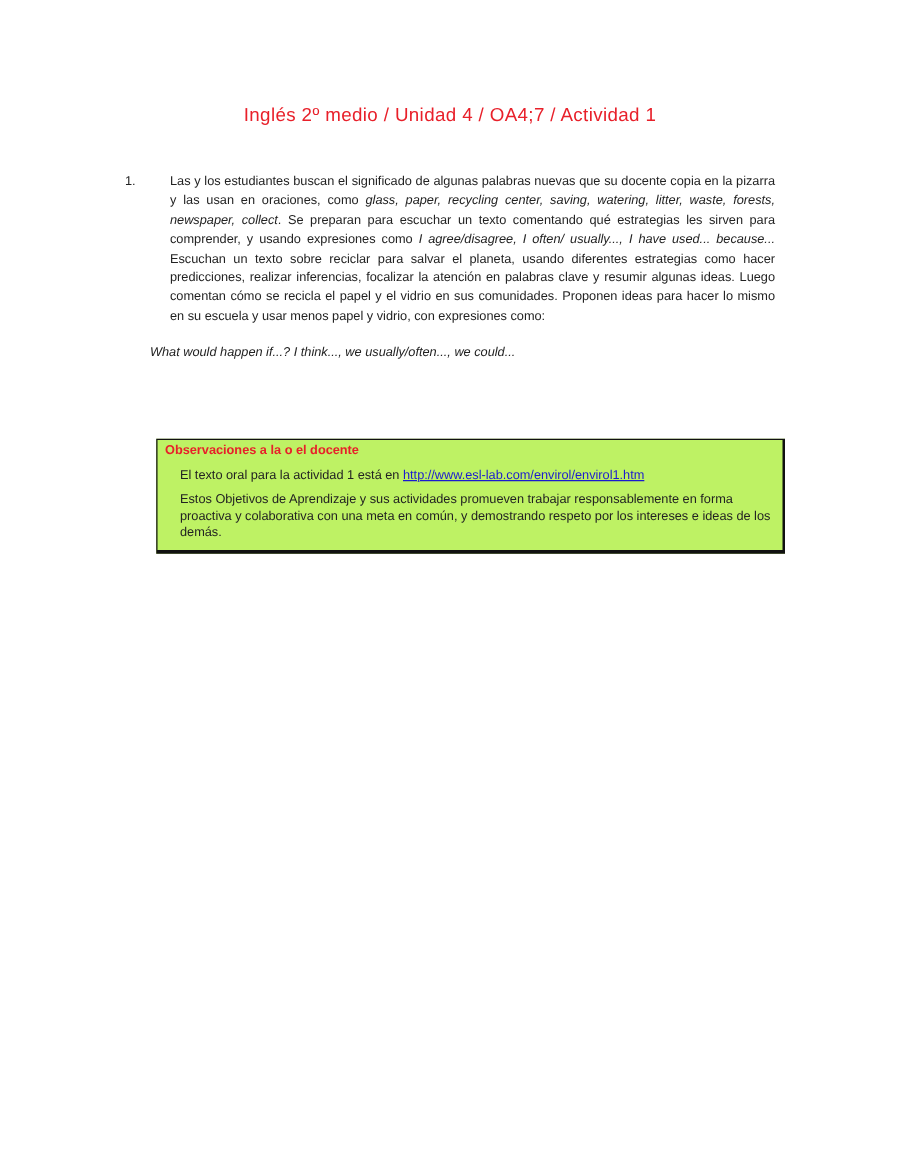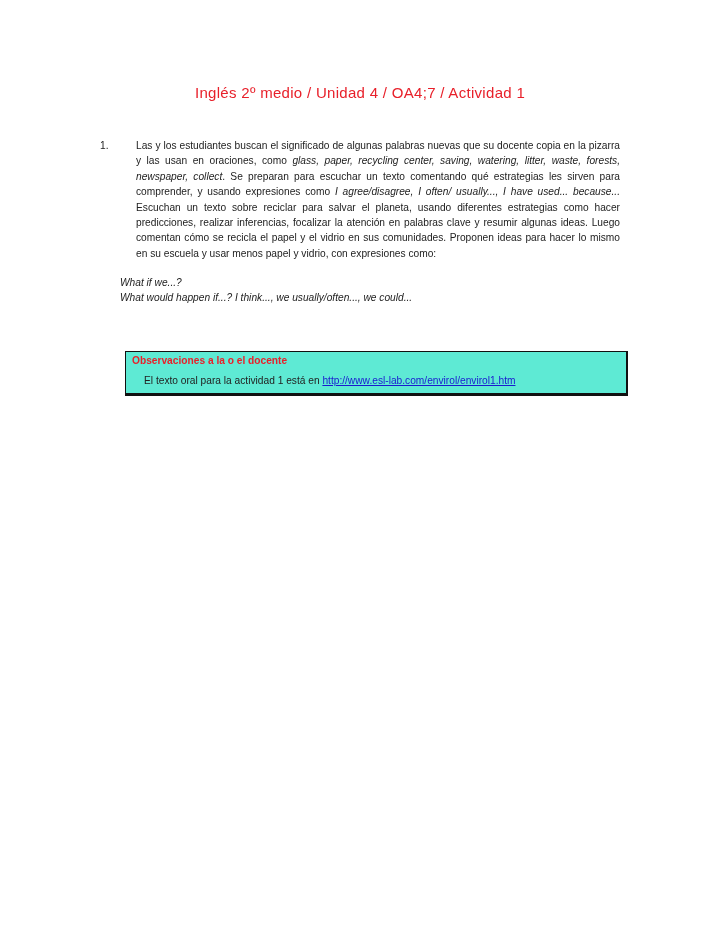--- a/index.html
+++ b/index.html
@@ -54,21 +54,21 @@
       top: 351px;
       left: 125px;
       width: 488px;
       padding: 2px 6px 6px 6px;
       border-top: 1px solid #111;
       border-left: 1px solid #111;
       border-right: 2px solid #111;
       border-bottom: 3px solid #111;
       font-size: 10.2px;
       line-height: 13.5px;
-      background: #5eead4;
+      background: #bef264;
     }
     .obs-title {
       color: #e8202a;
       font-weight: bold;
       margin-bottom: 6px;
     }
     .obs-para {
       margin: 0 0 6px 12px;
     }
     .obs-para:last-child { margin-bottom: 0; }
@@ -79,21 +79,21 @@
   </style>
 </head>
 <body>
 
 <div class="page-title">Inglés 2º medio / Unidad 4 / OA4;7 / Actividad 1</div>
 
 <div class="item">
   <span class="item-number">1.</span>
   <div class="item-body"><span>Las y los estudiantes buscan el significado de algunas palabras nuevas que su docente copia en la pizarra y las usan en oraciones, como </span><i>glass, paper, recycling center, saving, watering, litter, waste, forests, newspaper, collect</i><span>. Se preparan para escuchar un texto comentando qué estrategias les sirven para comprender, y usando expresiones como </span><i>I agree/disagree, I often/ usually..., I have used... because...</i><span> Escuchan un texto sobre reciclar para salvar el planeta, usando diferentes estrategias como hacer predicciones, realizar inferencias, focalizar la atención en palabras clave y resumir algunas ideas. Luego comentan cómo se recicla el papel y el vidrio en sus comunidades. Proponen ideas para hacer lo mismo en su escuela y usar menos papel y vidrio, con expresiones como:</span></div>
   <div class="examples">
-    <div>What if we...?</div>
     <div>What would happen if...? I think..., we usually/often..., we could...</div>
   </div>
 </div>
 
 <div class="obs-box">
   <div class="obs-title">Observaciones a la o el docente</div>
   <p class="obs-para"><span>El texto oral para la actividad 1 está en </span><a class="obs-link">http://www.esl-lab.com/envirol/envirol1.htm</a></p>
+  <p class="obs-para">Estos Objetivos de Aprendizaje y sus actividades promueven trabajar responsablemente en forma proactiva y colaborativa con una meta en común, y demostrando respeto por los intereses e ideas de los demás.</p>
 </div>
 
 </body></html>

